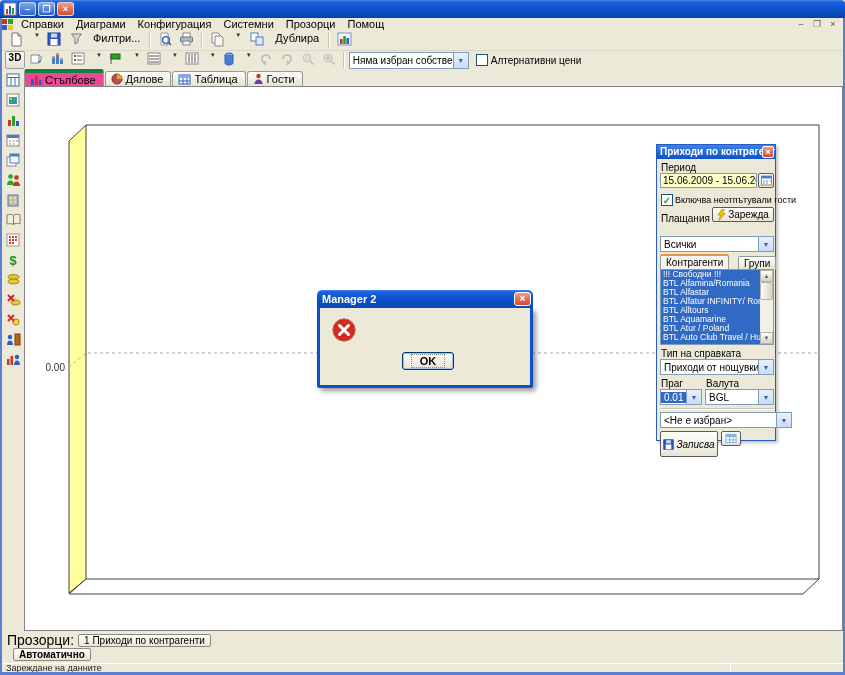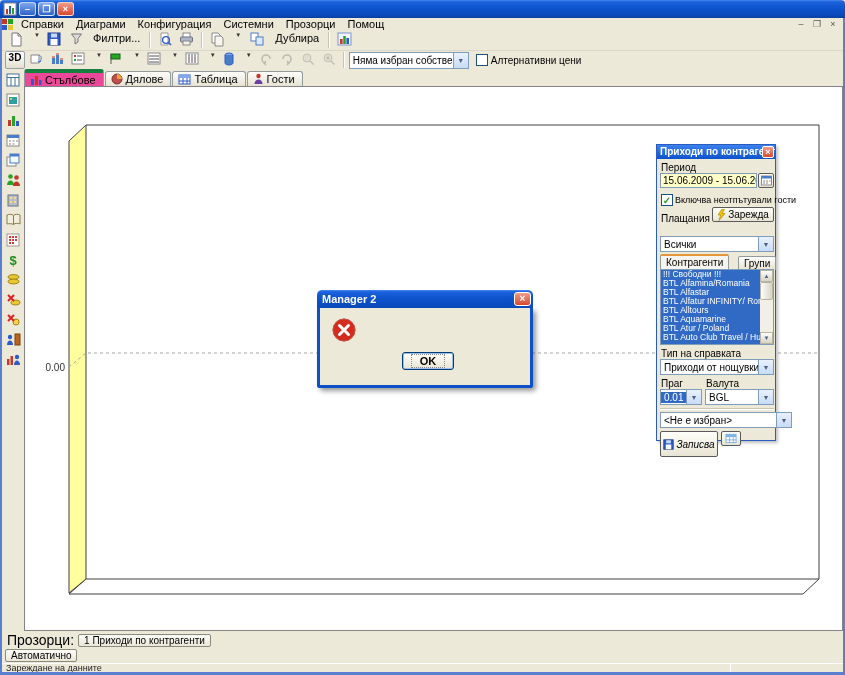--- a/index.html
+++ b/index.html
@@ -112,21 +112,21 @@
   .ok-btn { position:absolute; left:82px; top:44px; width:52px; height:18px;
     background:linear-gradient(180deg,#FEFEFA,#E8E4D4); border:1px solid #003C74; border-radius:3px;
     font-size:11px; display:flex; align-items:center; justify-content:center; box-shadow:0 0 0 1px #9CBEE8 inset; }
   .ok-btn span { border:1px dotted #888; padding:0 8px;font-weight:bold; }
 
   
   .winrow { position:absolute; left:2px; top:632px; width:841px; height:16px; display:flex; align-items:center; gap:4px; padding-left:5px; }
   .winrow .wlabel { font-size:14px; }
   .chipbtn { display:inline-flex; align-items:center; height:13px; padding:0 5px; font-size:10px;
     background:linear-gradient(180deg,#FDFDF9,#EAE6D8); border:1px solid #8a8a7a; border-radius:2px; }
-  .autorow { position:absolute; left:2px; top:648px; width:841px; height:14px; display:flex; align-items:flex-end; padding-left:3px; }
+  .autorow { position:absolute; left:2px; top:648px; width:841px; height:14px; display:flex; align-items:flex-start; padding-left:11px;font-weight:bold; }
   .statusbar { position:absolute; left:2px; top:663px; width:841px; height:9px; background:#ECE9D8;
     border-top:1px solid #fff; font-size:9px; line-height:9px; padding-left:4px; color:#222; }
   .statusdiv { position:absolute; left:728px; top:0; height:9px; width:1px; background:#C9C5B4; border-right:1px solid #fff; }
 </style>
 </head>
 <body>
 
 <div class="screen">
 
   <div class="titlebar">

